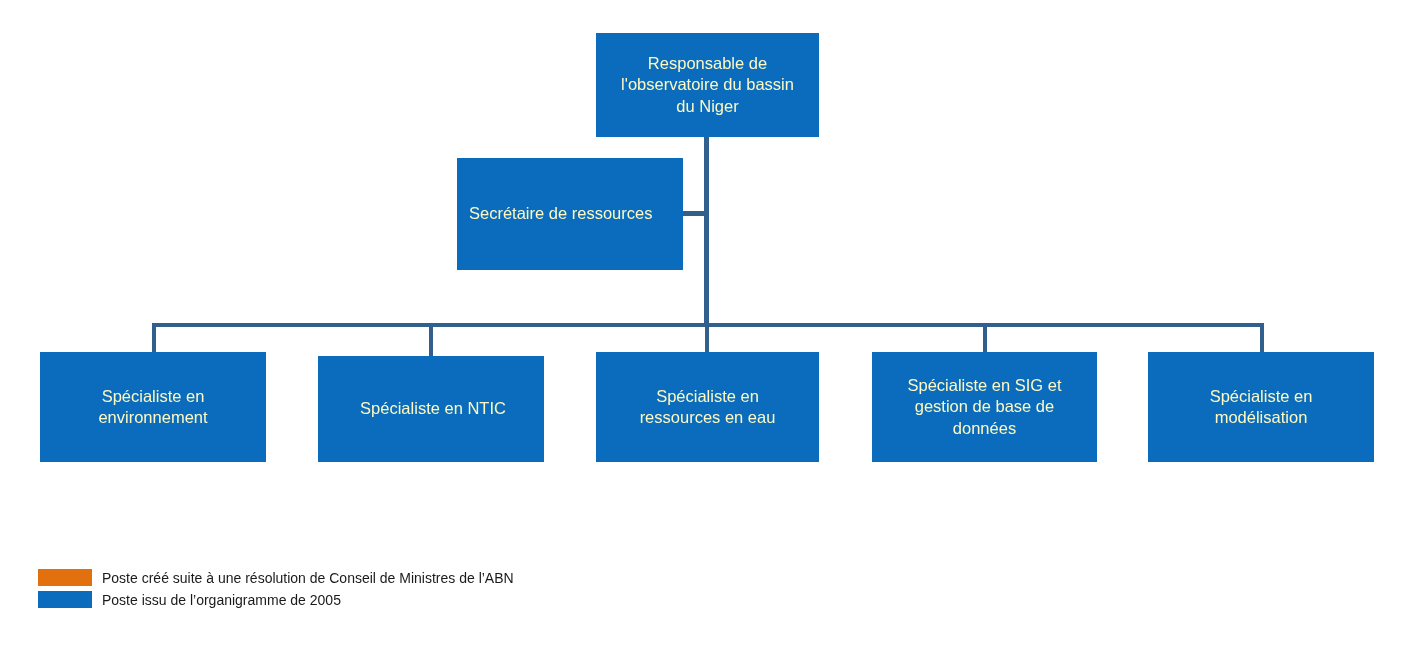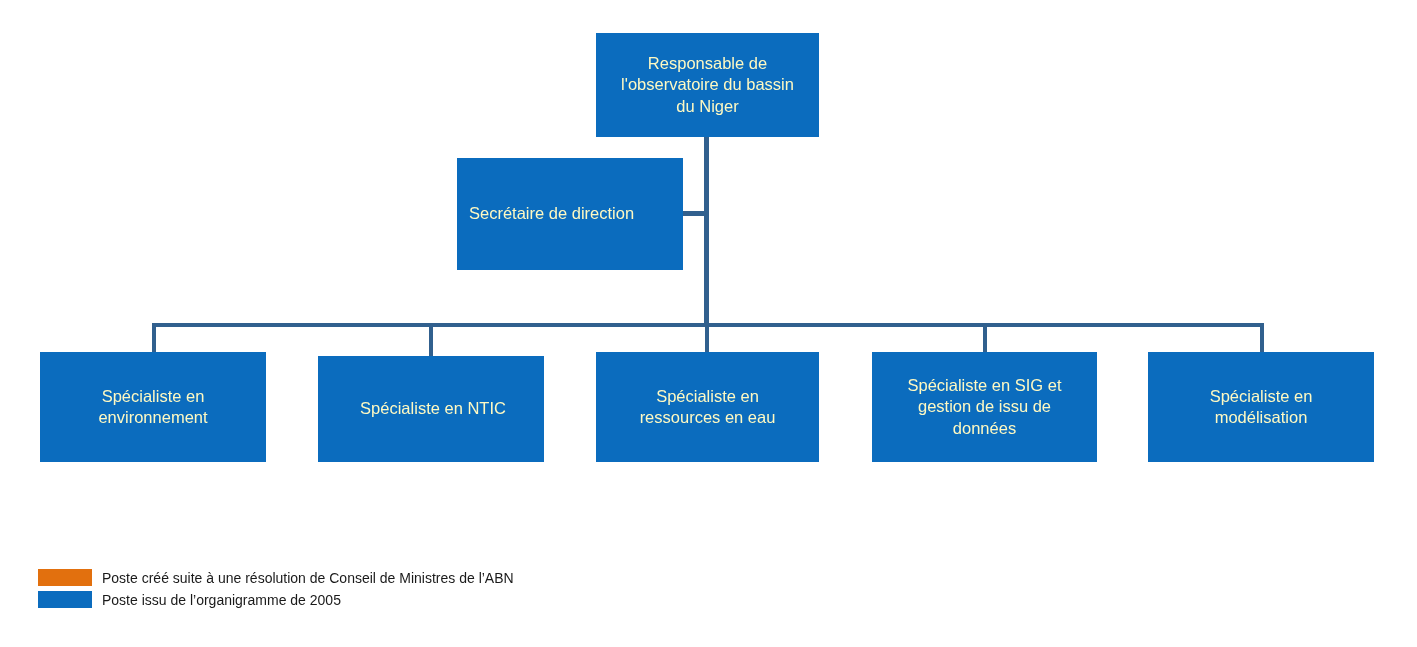--- a/index.html
+++ b/index.html
@@ -81,32 +81,32 @@
   <div class="connector" style="left:152px; top:323px; width:4px; height:30px;"></div>
   <div class="connector" style="left:429px; top:323px; width:4px; height:34px;"></div>
   <div class="connector" style="left:705px; top:323px; width:4px; height:30px;"></div>
   <div class="connector" style="left:983px; top:323px; width:4px; height:30px;"></div>
   <div class="connector" style="left:1260px; top:323px; width:4px; height:30px;"></div>
 
   <div class="node" style="left:596px; top:33px; width:223px; height:104px;">Responsable de
 l'observatoire du bassin
 du Niger</div>
 
-  <div class="node left-align" style="left:457px; top:158px; width:226px; height:112px;">Secrétaire de direction</div>
+  <div class="node left-align" style="left:457px; top:158px; width:226px; height:112px;">Secrétaire de ressources</div>
 
   <div class="node" style="left:40px; top:352px; width:226px; height:110px;">Spécialiste en
 environnement</div>
 
   <div class="node" style="left:318px; top:356px; width:226px; height:106px;padding-left:12px;">Spécialiste en NTIC</div>
 
   <div class="node" style="left:596px; top:352px; width:223px; height:110px;">Spécialiste en
 ressources en eau</div>
 
   <div class="node" style="left:872px; top:352px; width:225px; height:110px;">Spécialiste en SIG et
-gestion  de issu de
+gestion  de base de
 données</div>
 
   <div class="node" style="left:1148px; top:352px; width:226px; height:110px;">Spécialiste en
 modélisation</div>
 
   <div class="legend">
     <div class="legend-row">
       <span class="legend-swatch" style="background:#e2700e;"></span>
       <span class="legend-label">Poste créé suite à une résolution de Conseil de Ministres de l’ABN</span>
     </div>

